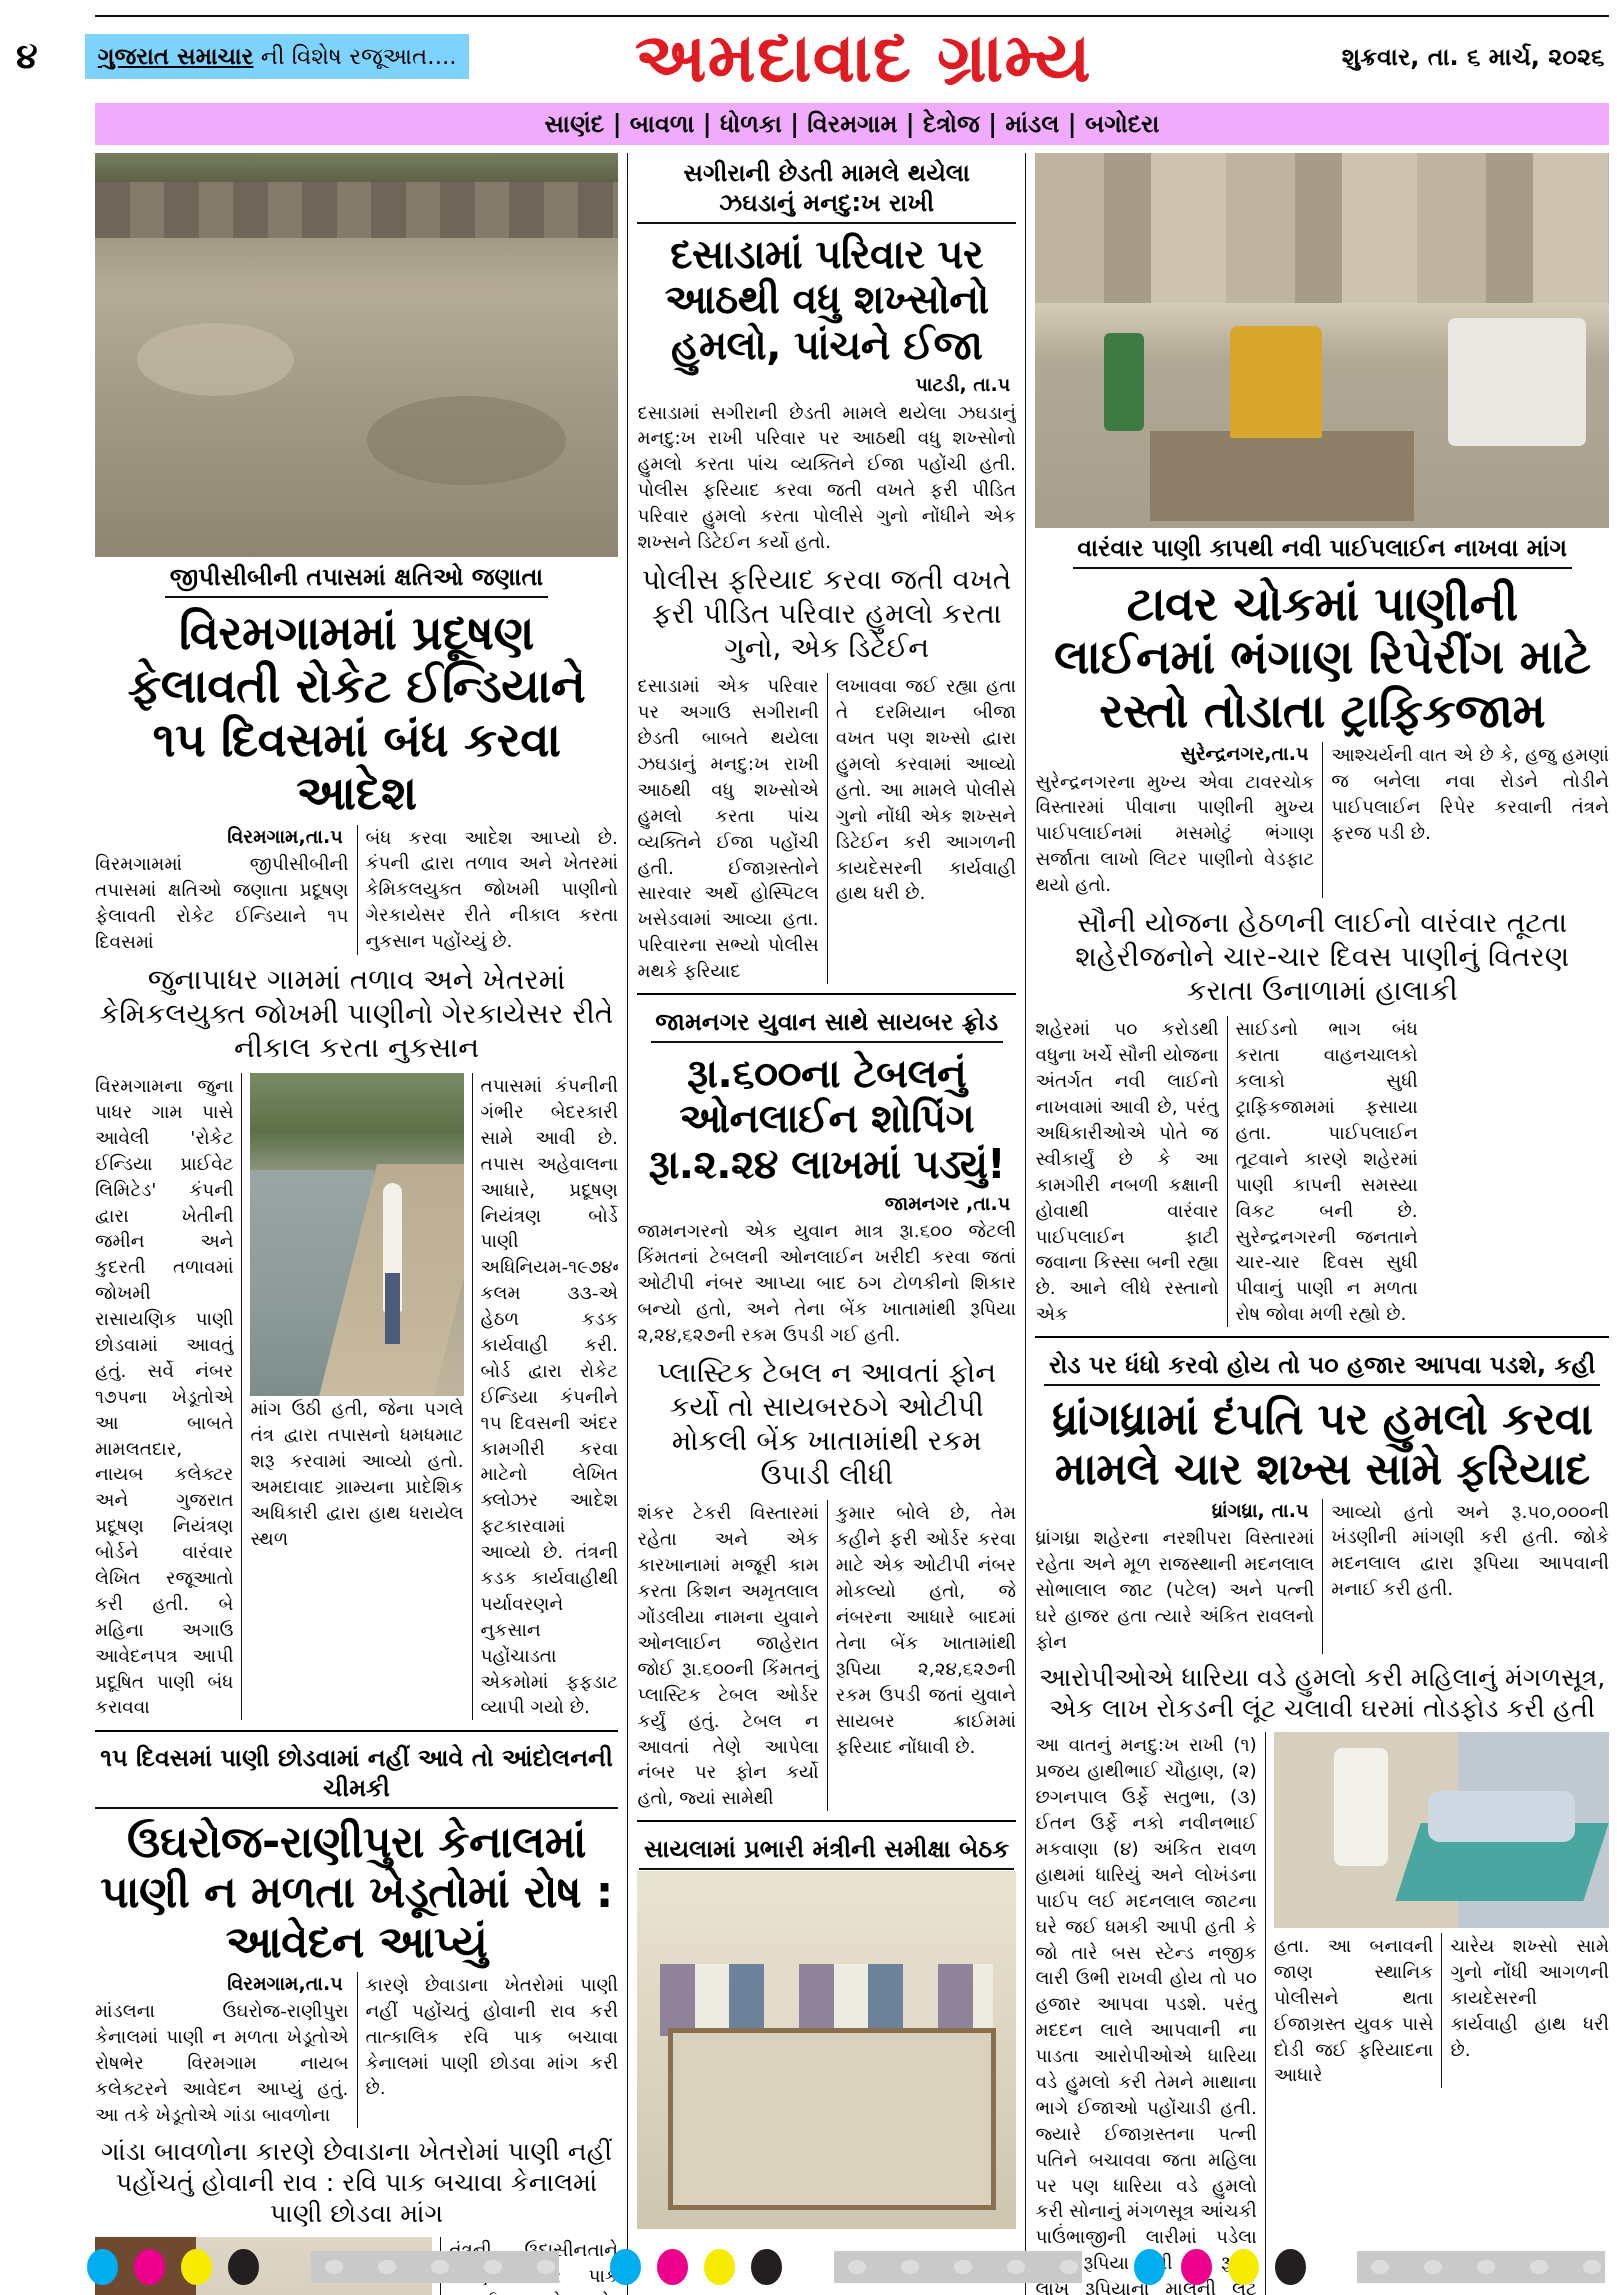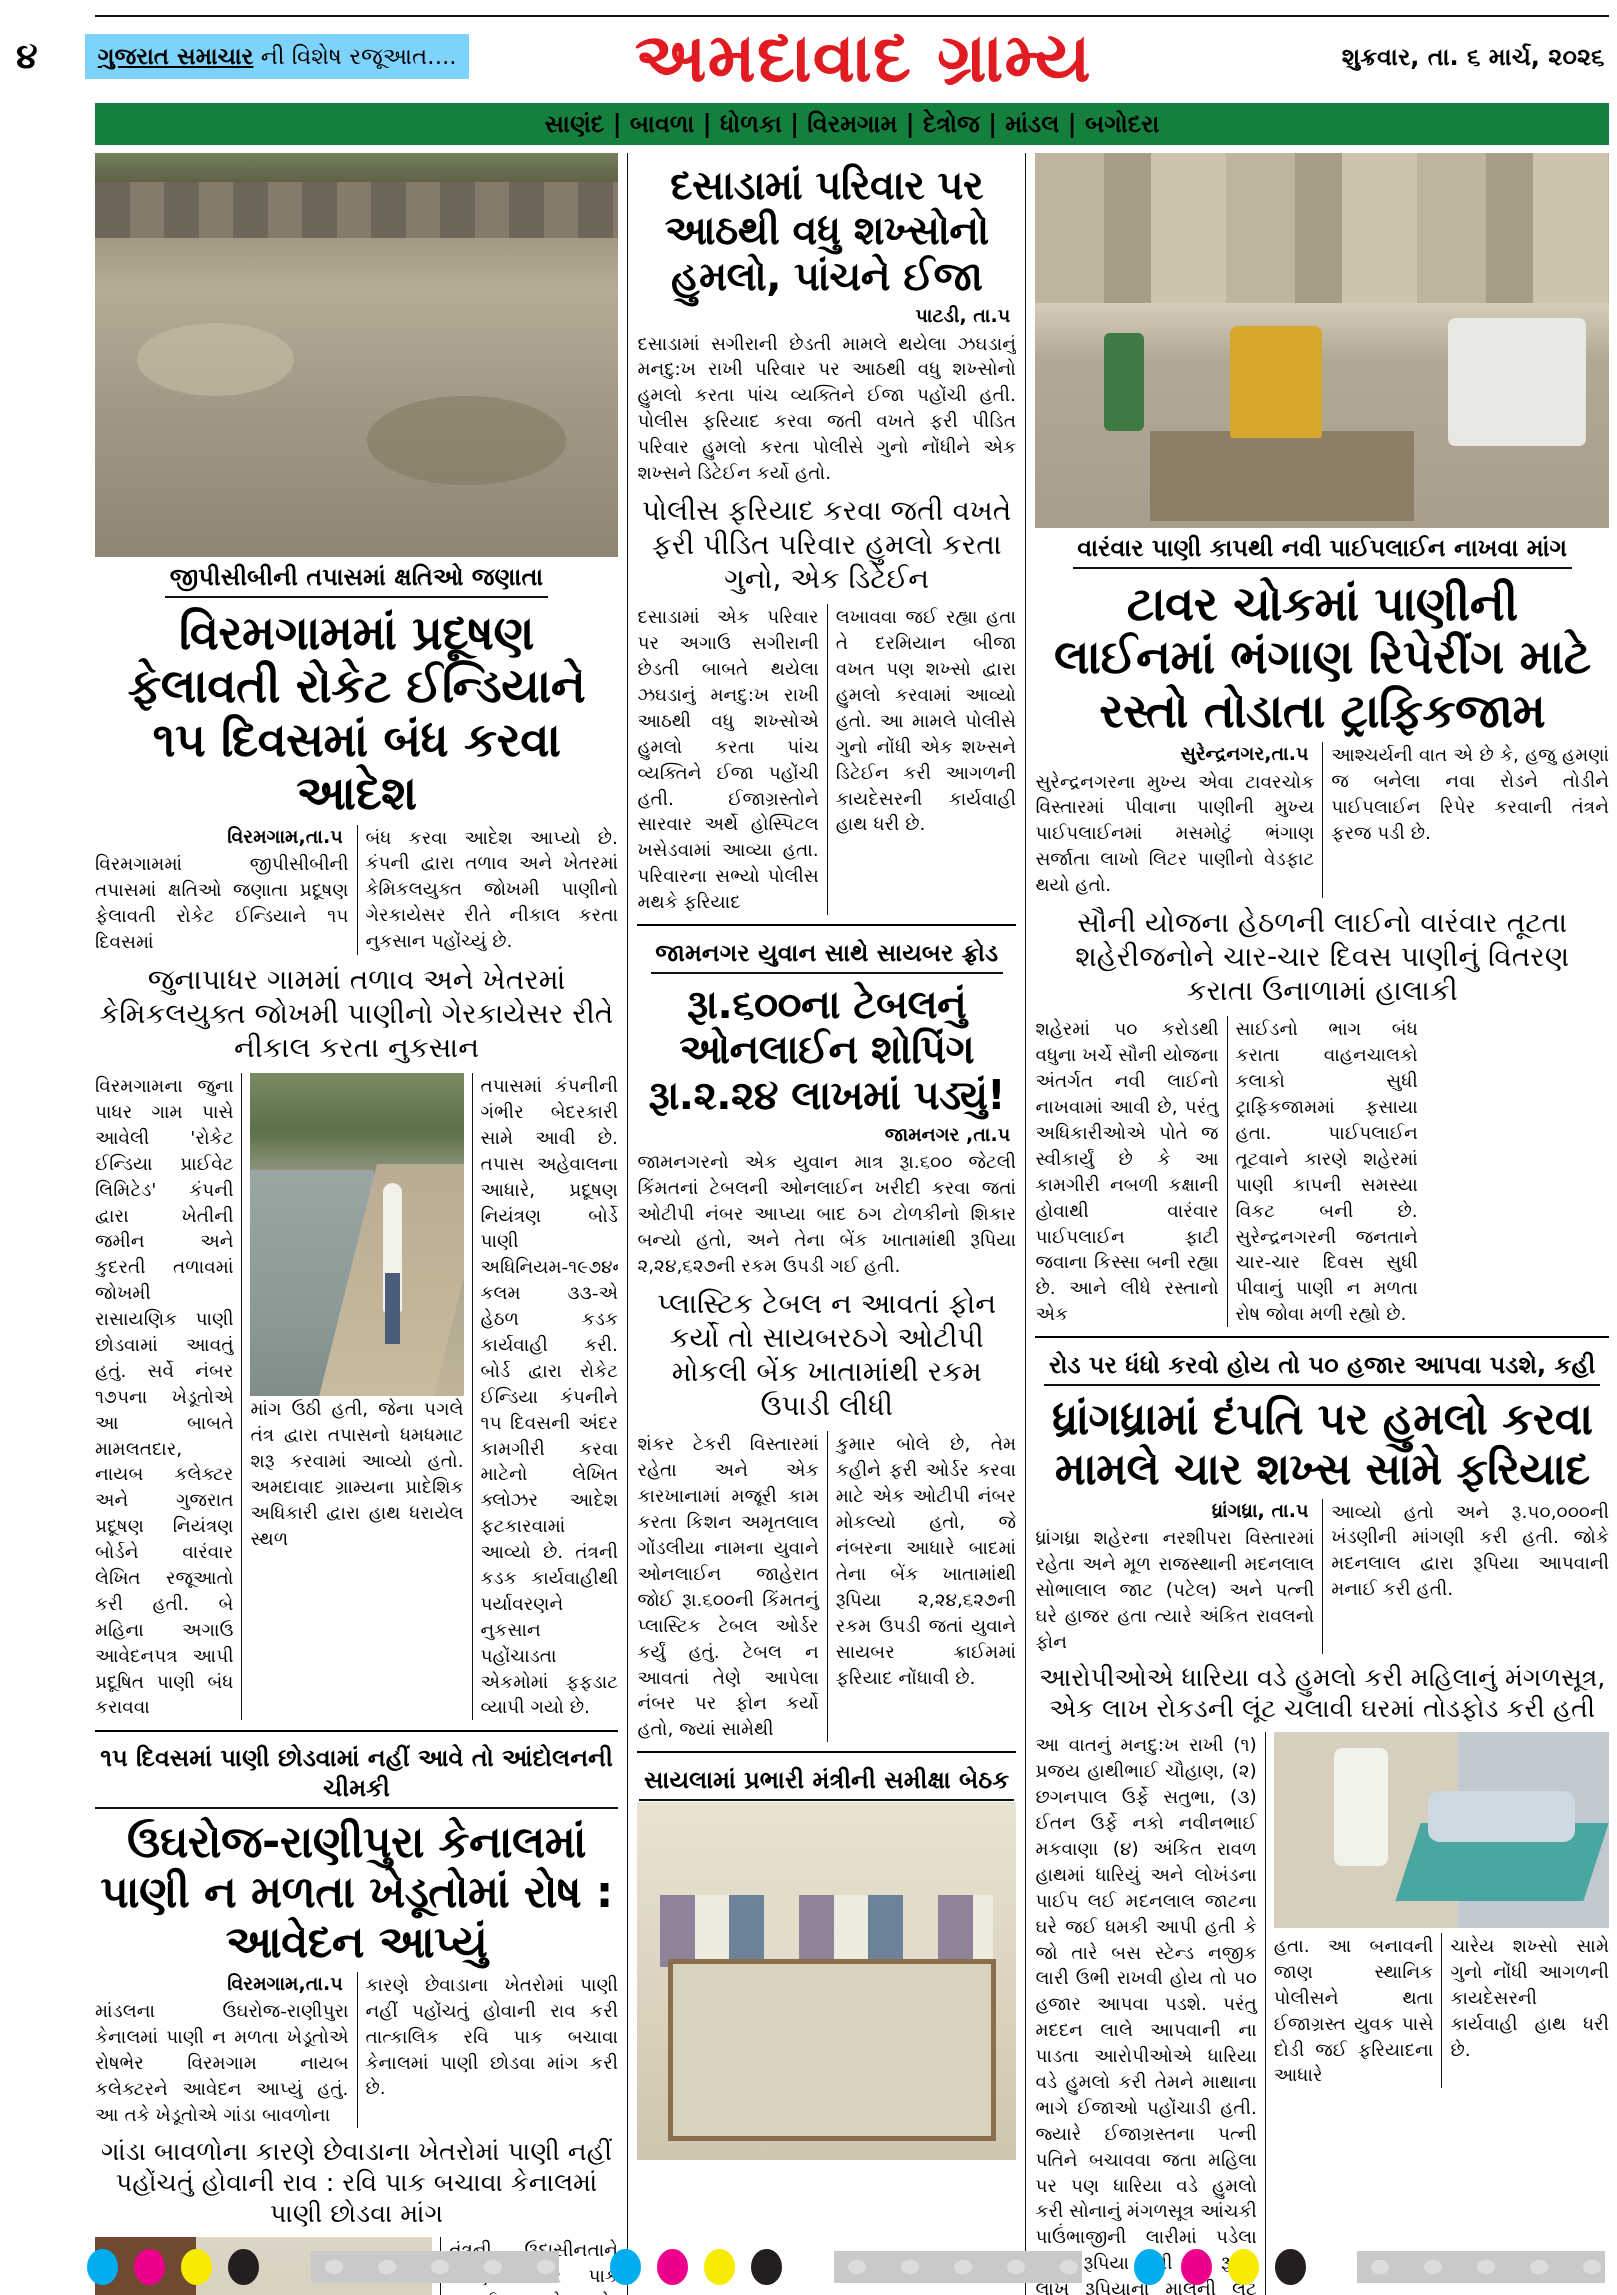--- a/index.html
+++ b/index.html
@@ -8,21 +8,21 @@
         padding:15px 8px 0 8px;overflow:hidden;}
   .topline{margin-left:87px;border-top:2.9px solid #111;}
   
   .hdr{display:flex;align-items:center;margin-left:8px;padding:5.8px 4.6px 3.5px 0;}
   .pagenum{width:69px;font-size:35px;font-weight:700;text-align:left;}
   .brandnote{background:#7dd3fc;padding:9.2px 12.7px;font-size:23px;white-space:nowrap;}
   .brandnote b{font-weight:800;text-decoration:underline;}
   .mast{flex:1;text-align:center;color:#e11b22;font-weight:800;font-size:68px;line-height:1;
         font-family:"DejaVu Serif","Liberation Serif",serif;letter-spacing:1.2px;}
   .pdate{width:347px;text-align:right;font-size:24px;font-weight:600;}
-  .regions{margin:9.2px 0 8px 87px;background:#15803d;text-align:center;
+  .regions{margin:9.2px 0 8px 87px;background:#f0abfc;text-align:center;
            font-size:24px;font-weight:700;padding:7px 0;}
   
   .grid{display:flex;margin-left:87px;align-items:stretch;}
   .colL{width:523px;padding-right:9.2px;}
   .colM{width:399px;padding:0 9.2px;border-left:1.7px solid #111;border-right:1.7px solid #111;box-sizing:border-box;}
   .colR{flex:1;padding-left:9.2px;min-width:0;}
   
   .art{overflow:hidden;padding:1.2px 0 5.8px;}
   .rule{border-top:2.3px solid #000;margin:3.5px 0 7px;}
   .kick{text-align:center;margin:3.5px 0 1.2px;}
@@ -160,20 +160,21 @@
           <div class="c w34">
               <p class="bt">તંત્રની ઉદાસીનતાને કારણે તૈયાર પાક સુકાઈ રહ્યો છે. ખેડૂતોએ આક્ષેપ કર્યો હતો કે રજૂઆત કરવા છતાં અધિકારીઓ દ્વારા ખોટા કેસમાં ફસાવી દેવાની ધમકી આપવામાં આવે છે. આગામી ૧૫ દિવસમાં કેનાલનું રિપેરિંગ કરી પાણી છોડવામાં ન આવે, તો વિરમગામ નર્મદા વિભાગના એન્જિનિયર વિરુદ્ધ અહિંસક આંદોલન અને ન્યાય સત્યાગ્રહ યોજવાની ચીમકી ઉચ્ચારવામાં આવી છે. આ મામલે તટસ્થ તપાસ કરી કાનૂની કાર્યવાહી કરવાની માંગણી પ્રબળ બની છે.</p>
             </div>
         </div>
       </article>
 
     </section>
 
     <section class="colM">
       <article class="art">
+        <div class="kick"><span>સગીરાની છેડતી મામલે થયેલા ઝઘડાનું મનદુ:ખ રાખી</span></div>
         <h2 class="hl h72">દસાડામાં પરિવાર પર આઠથી વધુ શખ્સોનો હુમલો, પાંચને ઈજા</h2>
         <div class="dl">પાટડી, તા.૫</div>
         <p class="bt">દસાડામાં સગીરાની છેડતી મામલે થયેલા ઝઘડાનું મનદુ:ખ રાખી પરિવાર પર આઠથી વધુ શખ્સોનો હુમલો કરતા પાંચ વ્યક્તિને ઈજા પહોંચી હતી. પોલીસ ફરિયાદ કરવા જતી વખતે ફરી પીડિત પરિવાર હુમલો કરતા પોલીસે ગુનો નોંધીને એક શખ્સને ડિટેઈન કર્યો હતો.</p>
         <h3 class="sub">પોલીસ ફરિયાદ કરવા જતી વખતે ફરી પીડિત પરિવાર હુમલો કરતા ગુનો, એક ડિટેઈન</h3>
         <div class="r2 sep">
           <div class="c">
               <p class="bt">દસાડામાં એક પરિવાર પર અગાઉ સગીરાની છેડતી બાબતે થયેલા ઝઘડાનું મનદુ:ખ રાખી આઠથી વધુ શખ્સોએ હુમલો કરતા પાંચ વ્યક્તિને ઈજા પહોંચી હતી. ઈજાગ્રસ્તોને સારવાર અર્થે હોસ્પિટલ ખસેડવામાં આવ્યા હતા. પરિવારના સભ્યો પોલીસ મથકે ફરિયાદ</p>
             </div>
           <div class="c">
               <p class="bt">લખાવવા જઈ રહ્યા હતા તે દરમિયાન બીજા વખત પણ શખ્સો દ્વારા હુમલો કરવામાં આવ્યો હતો. આ મામલે પોલીસે ગુનો નોંધી એક શખ્સને ડિટેઈન કરી આગળની કાયદેસરની કાર્યવાહી હાથ ધરી છે.</p>

